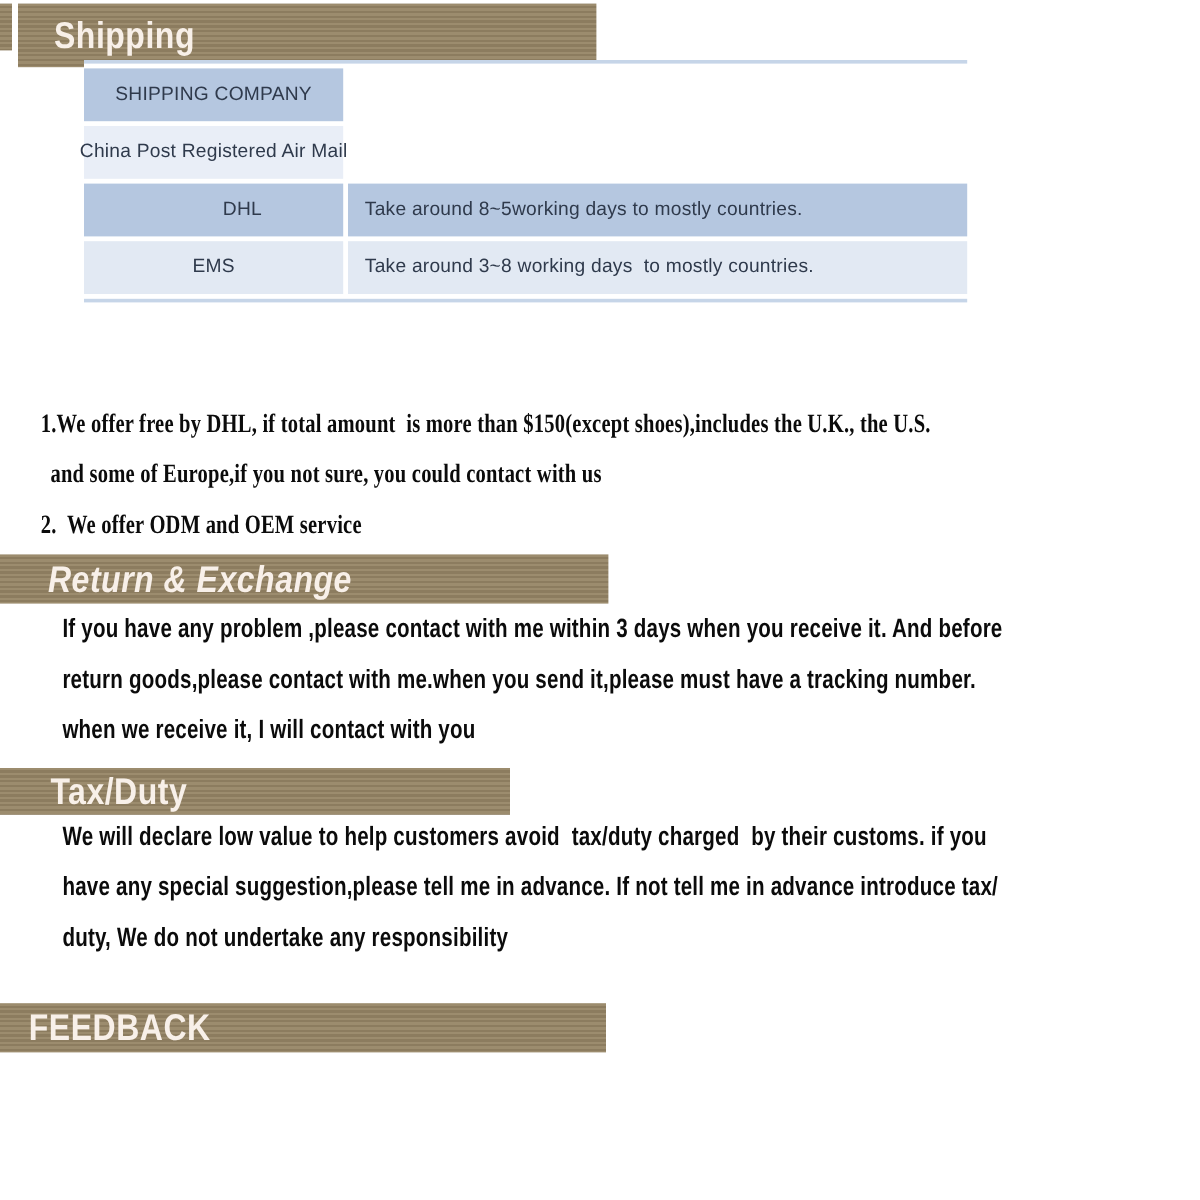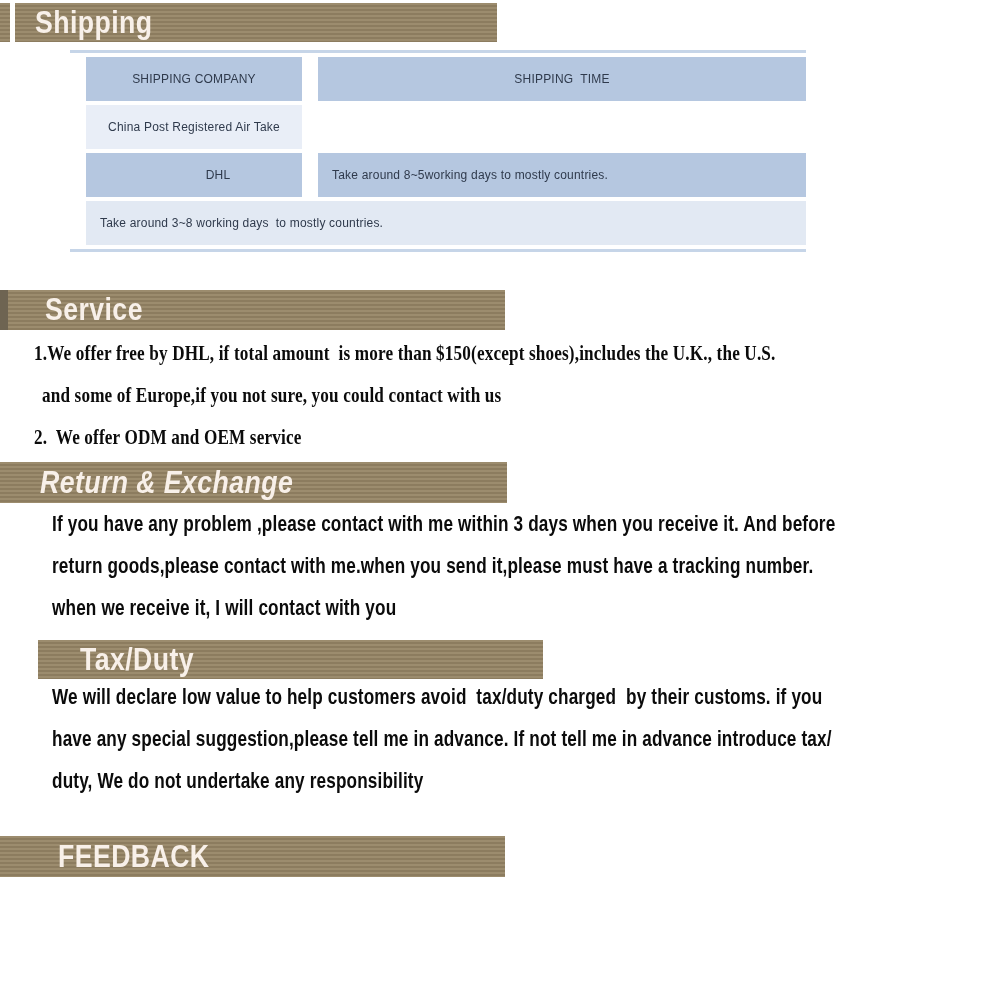--- a/index.html
+++ b/index.html
@@ -26,26 +26,26 @@
   .banner-text {
     color: var(--c-banner-text, #f8f0e9);
     font-weight: 700;
     font-size: 31px;
     white-space: pre;
     letter-spacing: 0.5px;
     transform: scaleX(0.86);
     transform-origin: 0 50%;
   }
   .banner-shipping-sliver { left: 0;  top: 3px;   width: 10px;  height: 39px; }
-  .banner-shipping        { left: 15px; top: 3px; width: 482px; height: 39px; padding-left: 20px; }
+  .banner-shipping        { left: 15px; top: 3px; width: 482px; height: 53px; padding-left: 30px; }
   .banner-service         { left: 0; top: 290px;  width: 505px; height: 40px; padding-left: 37px;
                             border-left: 8px solid #6e6452; }
   .banner-return          { left: 0; top: 462px;  width: 507px; height: 41px; padding-left: 40px; font-style: italic; }
-  .banner-tax             { left: 0; top: 640px;  width: 505px; height: 39px; padding-left: 42px; margin-left: 38px; }
-  .banner-feedback        { left: 0; top: 836px;  width: 505px; height: 41px; padding-left: 58px; }
+  .banner-tax             { left: 0; top: 640px;  width: 425px; height: 39px; padding-left: 42px; }
+  .banner-feedback        { left: 0; top: 836px;  width: 505px; height: 41px; padding-left: 24px; }
 
   
   .ship-table {
     position: absolute;
     left: 70px;
     top: 50px;
     width: 736px;
     border-top: 3px solid var(--c-table-border, #c6d5e8);
     border-bottom: 3px solid var(--c-table-border, #c6d5e8);
     padding: 4px 0;
@@ -62,25 +62,24 @@
     flex: 1;
     margin-left: 4px;
     display: flex; align-items: center;
     box-sizing: border-box;
   }
   .t-header .t-col1, .t-header .t-col2 { background: var(--c-table-header-bg, #b5c7e0); }
   .t-blue   .t-col1, .t-blue   .t-col2 { background: var(--c-table-header-bg, #b5c7e0); padding-left: 48px; }
   .t-light1 .t-col1, .t-light1 .t-col2 { background: var(--c-table-row-light-bg, #e9eef7); }
   .t-light2 .t-col1, .t-light2 .t-col2 { background: var(--c-table-row-light2-bg, #e2e9f3); }
   .th, .td {
-    font-size: 12px;
+    font-size: 16px;
     color: var(--c-table-text, #2f3a4c);
     white-space: pre;
     letter-spacing: 0.2px;
-    margin-left: 16px;
   }
   .t-col2.th { justify-content: center; }
   .t-col2.td { padding-left: 14px; justify-content: flex-start; }
 
   
   .para { position: absolute; left: 0; width: 1000px; }
   .ln {
     font-weight: 700;
     font-size: 22px;
     line-height: 42px;
@@ -104,37 +103,34 @@
 <div class="page">
 
   <div class="banner banner-shipping-sliver"></div>
   <div class="banner banner-shipping">
     <span class="banner-text">Shipping</span>
   </div>
 
   <div class="ship-table">
     <div class="t-row t-header">
       <div class="t-col1 th">SHIPPING COMPANY</div>
-      <div class="t-col2 th">SHIPPING  TIME</div>
     </div>
     <div class="t-row t-light1">
-      <div class="t-col1 td">China Post Registered Air Take</div>
+      <div class="t-col1 td">China Post Registered Air Mail</div>
     </div>
     <div class="t-row t-blue">
       <div class="t-col1 td">DHL</div>
       <div class="t-col2 td">Take around 8~5working days to mostly countries.</div>
     </div>
     <div class="t-row t-light2">
+      <div class="t-col1 td">EMS</div>
       <div class="t-col2 td">Take around 3~8 working days  to mostly countries.</div>
     </div>
   </div>
 
-  <div class="banner banner-service">
-    <span class="banner-text">Service</span>
-  </div>
   <div class="para para-service">
     <div class="ln ind34">1.We offer free by DHL, if total amount  is more than $150(except shoes),includes the U.K., the U.S.</div>
     <div class="ln ind42">and some of Europe,if you not sure, you could contact with us</div>
     <div class="ln ind34">2.  We offer ODM and OEM service</div>
   </div>
 
   <div class="banner banner-return">
     <span class="banner-text">Return &amp; Exchange</span>
   </div>
   <div class="para para-return">

